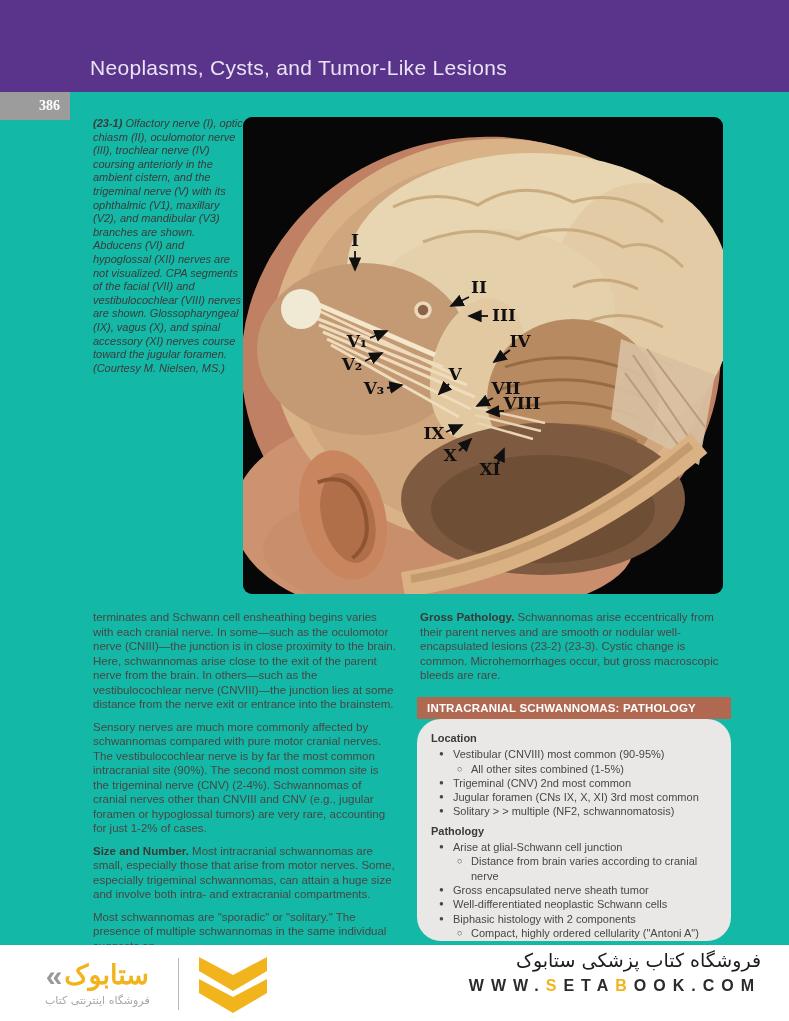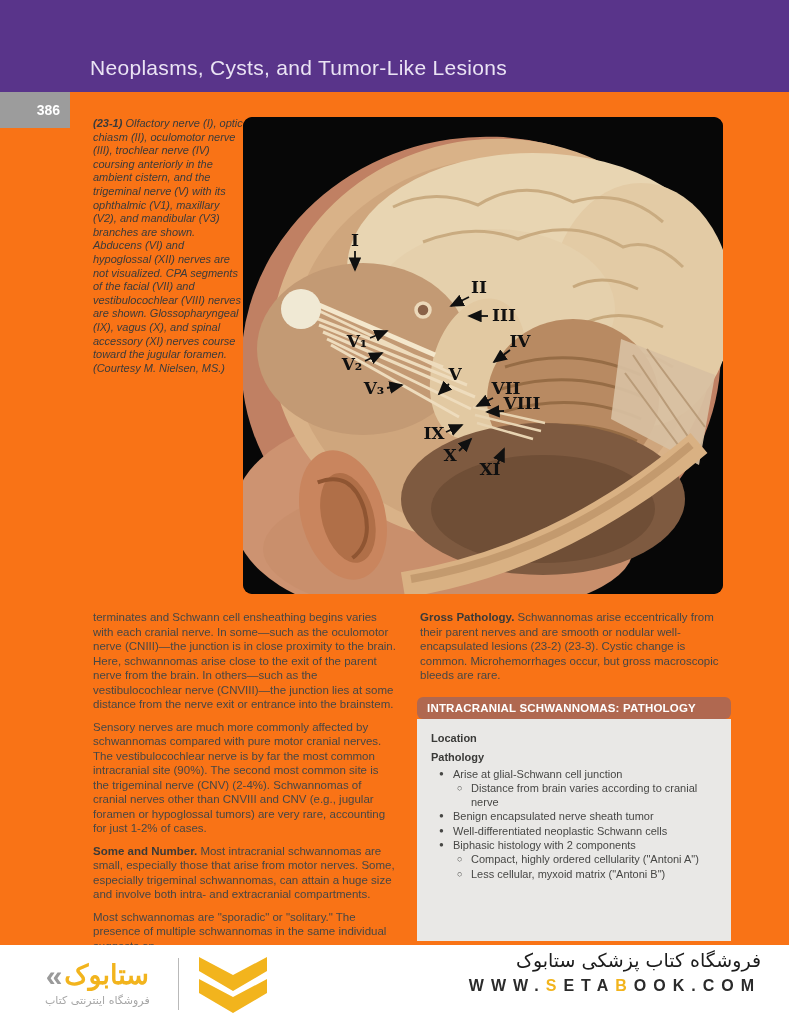--- a/index.html
+++ b/index.html
@@ -8,35 +8,35 @@
     --ink:#474745;
     --caption-ink:#3b3b3b;
     --box-red:#b06850;
     --box-bg:#e9e8e6;
     --accent:#f2b41d;
     --logo-gray:#9a9a9a;
   }
   *{margin:0;padding:0;box-sizing:border-box;}
   html,body{background:#fff;}
   .page{
-    position:relative;width:789px;height:1021px;background:#f97316;overflow:hidden;
+    position:relative;width:789px;height:1021px;background:#14b8a6;overflow:hidden;
     font-family:"Liberation Sans",sans-serif;color:var(--ink);padding-left:8px;
   }
   
   .header-bar{
     position:absolute;left:0;top:0;width:789px;height:92px;background:var(--purple);
     display:flex;align-items:flex-end;
   }
   .header-title{
     margin-left:90px;margin-bottom:12px;color:#eae3f4;font-size:21px;font-weight:400;
     letter-spacing:.3px;
   }
   .page-tab{
-    position:absolute;left:0;top:92px;width:70px;height:36px;background:var(--tab-gray);
-    display:flex;align-items:center;justify-content:flex-end;
+    position:absolute;left:0;top:92px;width:70px;height:28px;background:var(--tab-gray);
+    display:flex;align-items:center;justify-content:flex-end;font-family:Liberation Serif, serif;
   }
   .page-num{color:#fff;font-weight:700;font-size:14px;margin-right:10px;}
   
   .fig-caption{
     position:absolute;left:93px;top:117px;width:150px;
     font-size:11px;line-height:13.6px;font-style:italic;color:var(--caption-ink);
   }
   .fig-caption b{font-style:italic;text-align:center;}
   
   .photo{
@@ -49,23 +49,23 @@
   
   .col{position:absolute;top:610px;font-size:11.5px;line-height:14.5px;color:var(--ink);}
   .col-left{left:93px;width:304px;}
   .col-right{left:420px;width:313px;}
   .col p{margin-bottom:8px;}
   .col b{color:#3a3a38;}
   
   .pbox{position:absolute;left:417px;top:697px;width:314px;height:244px;overflow:hidden;}
   .pbox-header{
     background:var(--box-red);color:#fff;font-weight:700;font-size:11.5px;
-    height:22px;display:flex;align-items:center;padding-left:10px;letter-spacing:.2px;border-radius:6px;
-  }
-  .pbox-body{background:var(--box-bg);padding:7px 10px 10px 14px;height:222px;font-size:11px;line-height:14.3px;}
+    height:22px;display:flex;align-items:center;padding-left:10px;letter-spacing:.2px;
+  }
+  .pbox-body{background:var(--box-bg);padding:7px 10px 10px 14px;height:222px;font-size:11px;line-height:14.3px;border-radius:24px;}
   .pbox-heading{font-weight:700;color:#3a3a38;margin-top:5px;margin-bottom:2px;}
   .pbox ul{list-style:none;}
   .pbox li{position:relative;}
   .pbox li[data-level="1"]{padding-left:22px;}
   .pbox li[data-level="2"]{padding-left:40px;}
   .pbox li[data-level="1"]::before{content:"●";position:absolute;left:8px;top:0;font-size:8px;line-height:14.3px;}
   .pbox li[data-level="2"]::before{content:"○";position:absolute;left:26px;top:0;font-size:9px;line-height:14.3px;}
   
   .footer{position:absolute;left:0;top:945px;width:789px;height:76px;background:#fff;}
   .logo-block{position:absolute;left:45px;top:10px;display:flex;align-items:center;}
@@ -169,37 +169,44 @@
         <text class="fig-label" x="207" y="344">X</text>
         <line class="fig-arrow" marker-end="url(#ah)" x1="254" y1="348" x2="261" y2="332"></line>
         <text class="fig-label" x="247" y="358">XI</text>
       </g>
     </svg>
   </div>
 
   <div class="col col-left">
     <p><span>terminates and Schwann cell ensheathing begins varies with each cranial nerve. In some—such as the oculomotor nerve (CNIII)—the junction is in close proximity to the brain. Here, schwannomas arise close to the exit of the parent nerve from the brain. In others—such as the vestibulocochlear nerve (CNVIII)—the junction lies at some distance from the nerve exit or entrance into the brainstem.</span></p>
     <p><span>Sensory nerves are much more commonly affected by schwannomas compared with pure motor cranial nerves. The vestibulocochlear nerve is by far the most common intracranial site (90%). The second most common site is the trigeminal nerve (CNV) (2-4%). Schwannomas of cranial nerves other than CNVIII and CNV (e.g., jugular foramen or hypoglossal tumors) are very rare, accounting for just 1-2% of cases.</span></p>
-    <p><b>Some and Number.</b> <span>Most intracranial schwannomas are small, especially those that arise from motor nerves. Some, especially trigeminal schwannomas, can attain a huge size and involve both intra- and extracranial compartments.</span></p>
+    <p><b>Size and Number.</b> <span>Most intracranial schwannomas are small, especially those that arise from motor nerves. Some, especially trigeminal schwannomas, can attain a huge size and involve both intra- and extracranial compartments.</span></p>
     <p><span>Most schwannomas are "sporadic" or "solitary." The presence of multiple schwannomas in the same individual suggests an</span></p>
   </div>
 
   <div class="col col-right">
     <p><b>Gross Pathology.</b> <span>Schwannomas arise eccentrically from their parent nerves and are smooth or nodular well-encapsulated lesions (23-2) (23-3). Cystic change is common. Microhemorrhages occur, but gross macroscopic bleeds are rare.</span></p>
   </div>
 
   <div class="pbox">
     <div class="pbox-header">INTRACRANIAL SCHWANNOMAS: PATHOLOGY</div>
     <div class="pbox-body">
       <div class="pbox-heading">Location</div>
+      <ul>
+        <li data-level="1">Vestibular (CNVIII) most common (90-95%)</li>
+        <li data-level="2">All other sites combined (1-5%)</li>
+        <li data-level="1">Trigeminal (CNV) 2nd most common</li>
+        <li data-level="1">Jugular foramen (CNs IX, X, XI) 3rd most common</li>
+        <li data-level="1">Solitary &gt; &gt; multiple (NF2, schwannomatosis)</li>
+      </ul>
       <div class="pbox-heading">Pathology</div>
       <ul>
         <li data-level="1">Arise at glial-Schwann cell junction</li>
         <li data-level="2">Distance from brain varies according to cranial nerve</li>
-        <li data-level="1">Benign encapsulated nerve sheath tumor</li>
+        <li data-level="1">Gross encapsulated nerve sheath tumor</li>
         <li data-level="1">Well-differentiated neoplastic Schwann cells</li>
         <li data-level="1">Biphasic histology with 2 components</li>
         <li data-level="2">Compact, highly ordered cellularity ("Antoni A")</li>
         <li data-level="2">Less cellular, myxoid matrix ("Antoni B")</li>
       </ul>
     </div>
   </div>
 
   <div class="footer">
     <div class="logo-block">

